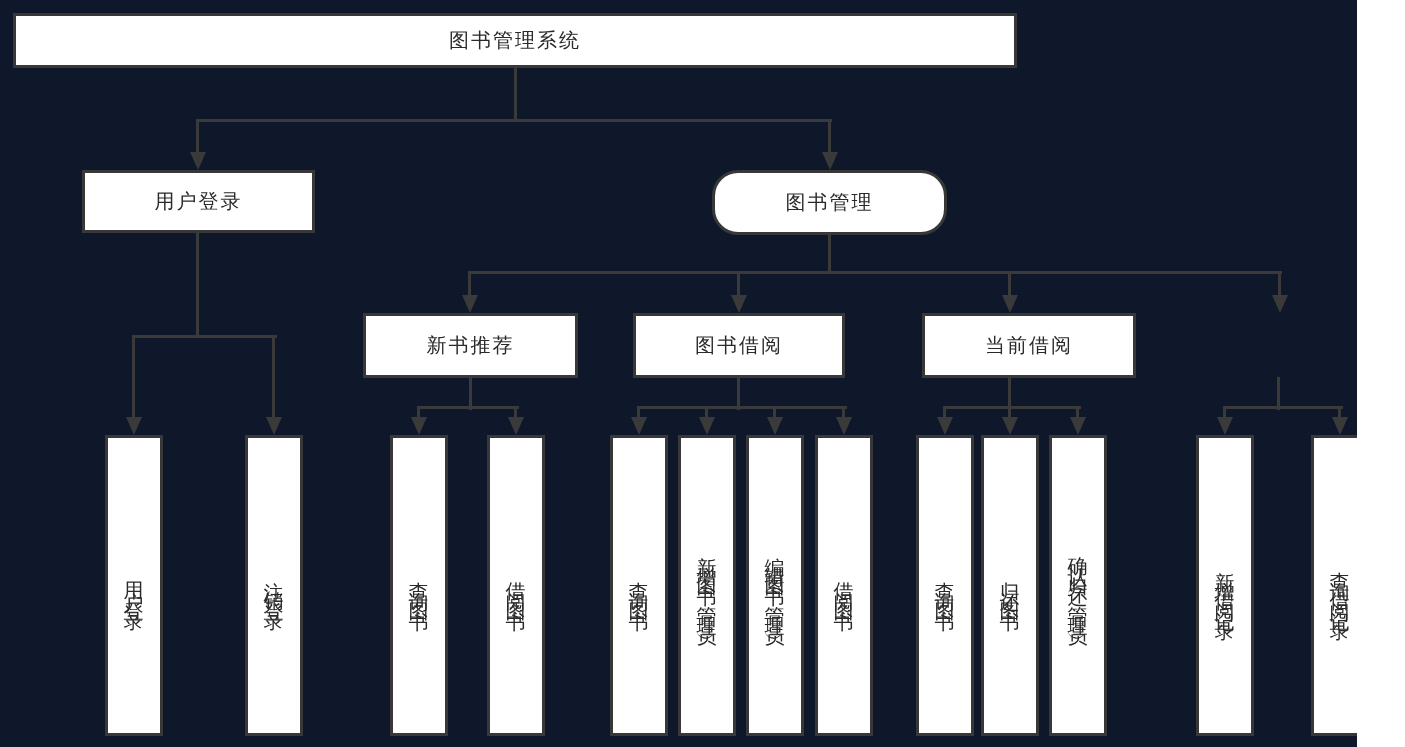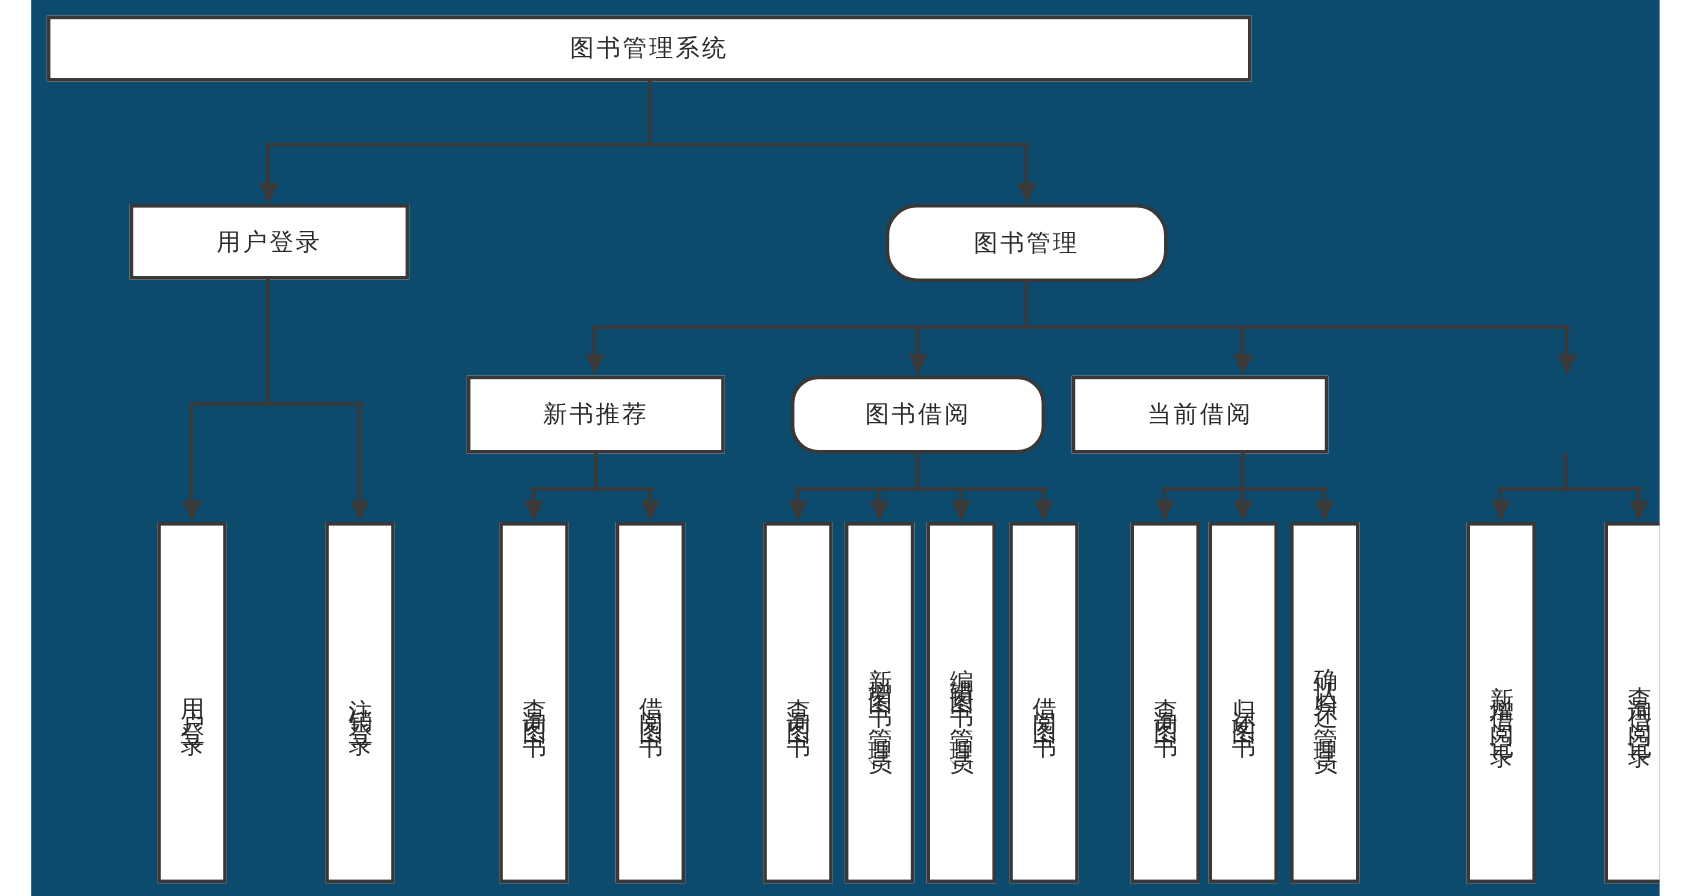--- a/index.html
+++ b/index.html
@@ -1,19 +1,18 @@
 <!DOCTYPE html>
 <html><head>
 <meta charset="utf-8">
 <style>
   html,body{margin:0;padding:0;background:#ffffff;}
   #canvas{
-    position:relative;width:1357px;height:747px;background:#0c4a6e;overflow:hidden;
+    position:relative;width:1357px;height:747px;background:#0f172a;overflow:hidden;
     font-family:"Liberation Sans","DejaVu Sans",sans-serif;
-    margin-left:26px;
   }
   .box{
     position:absolute;background:#ffffff;border:3px solid #383838;box-sizing:border-box;
     display:flex;align-items:center;justify-content:center;color:#2a2a2a;
   }
   .hbox{font-size:20px;letter-spacing:2px;white-space:nowrap;}
   .vbox span{
     writing-mode:vertical-lr;font-size:20px;letter-spacing:10px;line-height:1;
     white-space:nowrap;
   }
@@ -65,24 +64,24 @@
   <div class="line" style="left:1008px;top:271px;width:3px;height:28px;"></div>
   <div class="line" style="left:1278px;top:271px;width:3px;height:28px;"></div>
   <div class="arr" style="left:462px;top:295px;"></div>
   <div class="arr" style="left:731px;top:295px;"></div>
   <div class="arr" style="left:1002px;top:295px;"></div>
   <div class="arr" style="left:1272px;top:295px;"></div>
 
   <div class="box hbox" style="left:363px;top:313px;width:215px;height:65px;align-items:center;">
     <span>新书推荐</span>
   </div>
-  <div class="box hbox" style="left:633px;top:313px;width:212px;height:65px;border-radius:23px;">
+  <div class="box hbox" style="left:633px;top:313px;width:212px;height:65px;">
     <span>图书借阅</span>
   </div>
-  <div class="box hbox" style="left:867px;top:313px;width:214px;height:65px;">
+  <div class="box hbox" style="left:922px;top:313px;width:214px;height:65px;">
     <span>当前借阅</span>
   </div>
 
   <div class="line" style="left:469px;top:377px;width:3px;height:33px;"></div>
   <div class="line" style="left:417px;top:406px;width:102px;height:3px;"></div>
   <div class="line" style="left:417px;top:406px;width:3px;height:15px;"></div>
   <div class="line" style="left:514px;top:406px;width:3px;height:15px;"></div>
   <div class="arr" style="left:411px;top:417px;"></div>
   <div class="arr" style="left:508px;top:417px;"></div>
 

